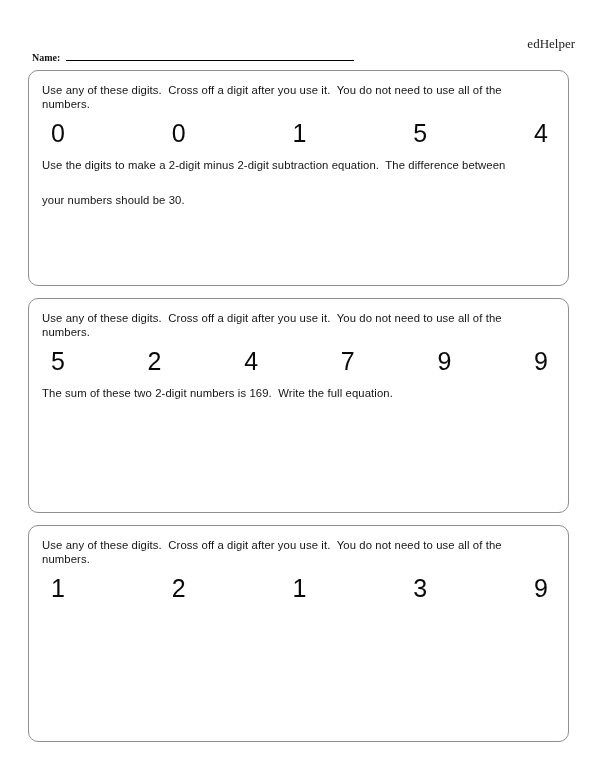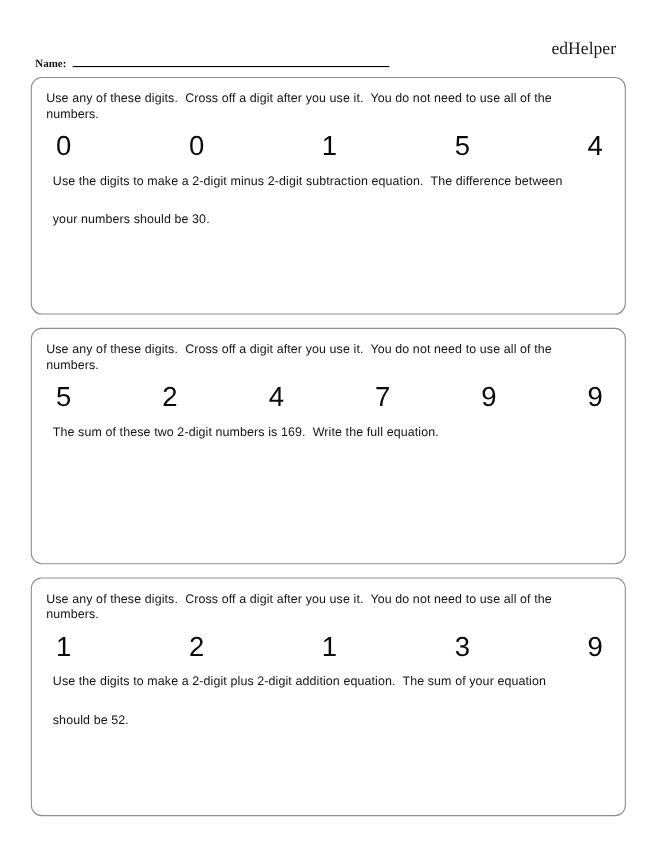--- a/index.html
+++ b/index.html
@@ -8,23 +8,23 @@
     width: 600px;
     height: 776px;
     background: #ffffff;
     font-family: "Liberation Sans", "DejaVu Sans", sans-serif;
     color: #141414;
     overflow: hidden;
   }
   .brand {
     position: absolute;
     top: 36px;
-    right: 40px;
+    right: 25px;
     font-family: "Liberation Serif", "DejaVu Serif", serif;
-    font-size: 16px;
+    font-size: 13px;
     color: #1c1c1c;
   }
   .name-row {
     position: absolute;
     top: 48px;
     left: 32px;
     font-family: "Liberation Serif", "DejaVu Serif", serif;
     font-size: 10px;
     font-weight: bold;
     white-space: nowrap;
@@ -58,21 +58,21 @@
   .digits {
     display: flex;
     justify-content: space-between;
     margin: 7px 20px 0 22px;
     font-size: 25px;
     font-weight: 400;
     color: #0a0a0a;
   }
   .digit { display: inline-block; }
   .task {
-    margin: 0 12px 0 19px;
+    margin: 0 12px 0 13px;
     font-size: 11.3px;
     line-height: 3.1;
     letter-spacing: 0.1px;
     white-space: pre-wrap;
   }
 </style>
 </head>
 <body>
 
 <div class="page">
@@ -114,17 +114,15 @@
   <section class="box box3">
     <p class="intro">Use any of these digits.  Cross off a digit after you use it.  You do not need to use all of the
 numbers.</p>
     <div class="digits">
       <span class="digit">1</span>
       <span class="digit">2</span>
       <span class="digit">1</span>
       <span class="digit">3</span>
       <span class="digit">9</span>
     </div>
-    <p class="task">Use the digits to make a 2-digit plus 2-digit addition equation.  The sum of your equation
-should be 52.</p>
   </section>
 
 </div>
 
 </body></html>

